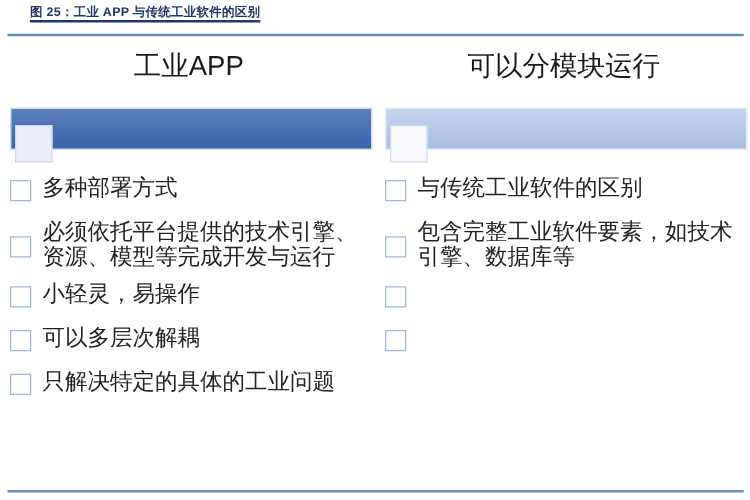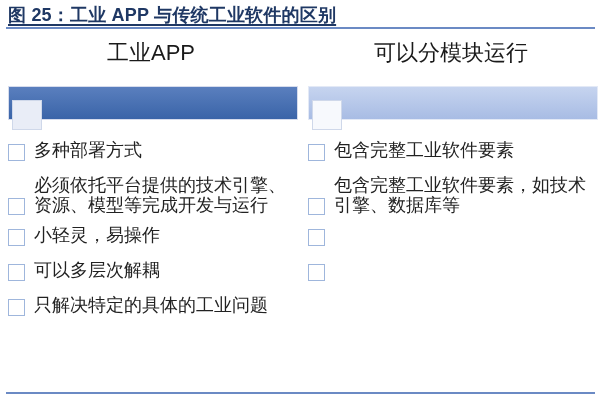--- a/index.html
+++ b/index.html
@@ -18,23 +18,23 @@
   
   .fig-title-wrap {
     position: absolute;
     left: 0;
     top: 0;
     width: 600px;
     height: 30px;
   }
   .fig-title {
     position: absolute;
-    left: 8px;
+    left: 24px;
     top: 3px;
-    font-size: 18px;
+    font-size: 10px;
     font-weight: bold;
     color: #1F3864;
     letter-spacing: 0.2px;
     white-space: nowrap;
     text-decoration: underline;
     text-underline-offset: 3px;
     text-decoration-thickness: 1.5px;
   }
   .title-rule {
     position: absolute;
@@ -94,21 +94,21 @@
   }
   .column-left  { left: 8px;   width: 288px; }
   .column-right { left: 308px; width: 288px; }
 
   .item {
     position: relative;
     display: flex;
     align-items: flex-start;
     margin-bottom: 14px;
   }
-  .item-2line { margin-bottom: 10px; align-items: flex-end; }
+  .item-2line { margin-bottom: 10px; }
 
   .checkbox {
     flex: 0 0 auto;
     width: 17px;
     height: 17px;
     border: 1px solid #9FB6DC;
     background: #ffffff;
     margin-top: 4px;
     margin-right: 9px;
     box-sizing: border-box;
@@ -167,21 +167,21 @@
   </div>
   <div class="item">
     <span class="checkbox"></span>
     <span class="item-text">只解决特定的具体的工业问题</span>
   </div>
 </div>
 
 <div class="column column-right">
   <div class="item">
     <span class="checkbox"></span>
-    <span class="item-text">包含完整工业软件要素</span>
+    <span class="item-text">与传统工业软件的区别</span>
   </div>
   <div class="item item-2line">
     <span class="checkbox"></span>
     <span class="item-text">包含完整工业软件要素，如技术引擎、数据库等</span>
   </div>
   <div class="item">
     <span class="checkbox"></span>
   </div>
   <div class="item">
     <span class="checkbox"></span>

